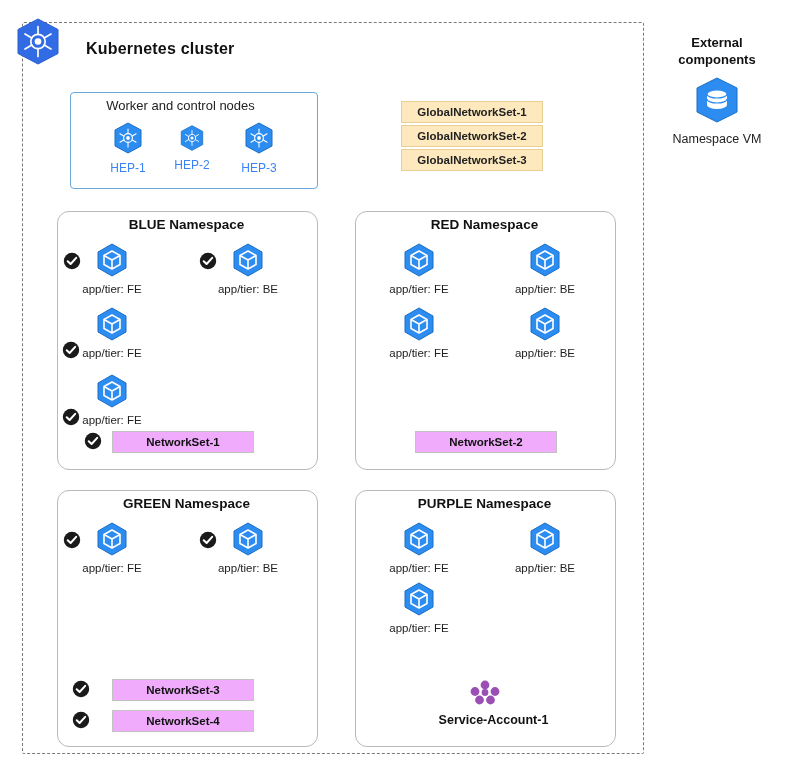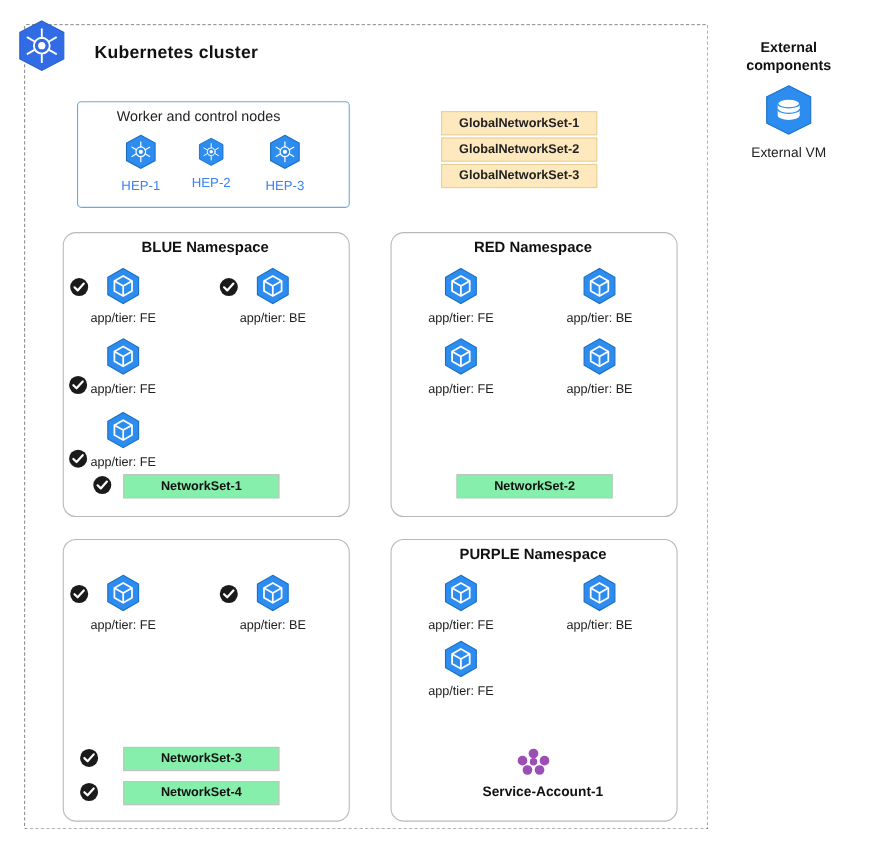--- a/index.html
+++ b/index.html
@@ -61,21 +61,21 @@
     position:absolute;text-align:center;font-size:13.5px;font-weight:bold;color:#111;
   }
 
   
   .pod{position:absolute;width:78px;text-align:center;}
   .pod .plabel{font-size:11.5px;color:#222;margin-top:1px;white-space:nowrap;}
 
   
   .ns-set{
     position:absolute;width:140px;height:20px;line-height:20px;
-    background:#86efac;border:1px solid #c2c2c2;
+    background:#f0abfc;border:1px solid #c2c2c2;
     text-align:center;font-size:11.5px;font-weight:bold;color:#111;
   }
 
   
   .check{position:absolute;width:18px;height:18px;}
 
   .sa-label{
     position:absolute;text-align:center;font-size:12.5px;font-weight:bold;color:#111;
   }
 </style>
@@ -174,21 +174,21 @@
   </div>
   <div style="position:absolute;left:691px;top:76px;">
     <svg width="52" height="52" viewBox="0 0 52 52">
       <polygon points="26,2 46,12 46,36 26,46 6,36 6,12" fill="#2d8cf0" stroke="#1a6fc4" stroke-width="1"></polygon>
       <ellipse cx="26" cy="18" rx="10" ry="4" fill="#ffffff"></ellipse>
       <path d="M16 18 L16 29 A10 4 0 0 0 36 29 L36 18" fill="#ffffff"></path>
       <ellipse cx="26" cy="18" rx="10" ry="4" fill="none" stroke="#2d8cf0" stroke-width="1.2"></ellipse>
       <path d="M16 23 A10 4 0 0 0 36 23" fill="none" stroke="#2d8cf0" stroke-width="1.2"></path>
     </svg>
   </div>
-  <div class="db-label">External VM</div>
+  <div class="db-label">Namespace VM</div>
 
   <div class="ns" style="left:57px;top:211px;width:259px;height:257px;"></div>
   <div class="ns-title" style="left:57px;top:217px;width:259px;">BLUE Namespace</div>
 
   <div class="pod" style="left:73px;top:242px;">
     <span>
       <svg width="36" height="36" viewBox="0 0 36 36">
         <polygon points="18,2 32,10 32,26 18,34 4,26 4,10" fill="#2d8cf0" stroke="#1a6fc4" stroke-width="1"></polygon>
         <g fill="none" stroke="#ffffff" stroke-width="1.6" stroke-linejoin="round">
           <polygon points="18,9 26,13.5 26,22.5 18,27 10,22.5 10,13.5"></polygon>
@@ -321,20 +321,21 @@
           <path d="M18 18 L26 13.5 M18 18 L10 13.5 M18 18 L18 27"></path>
         </g>
       </svg>
     </span>
     <div class="plabel">app/tier: BE</div>
   </div>
 
   <div class="ns-set" style="left:415px;top:431px;text-align:center;">NetworkSet-2</div>
 
   <div class="ns" style="left:57px;top:490px;width:259px;height:255px;"></div>
+  <div class="ns-title" style="left:57px;top:496px;width:259px;">GREEN Namespace</div>
 
   <div class="pod" style="left:73px;top:521px;">
     <span>
       <svg width="36" height="36" viewBox="0 0 36 36">
         <polygon points="18,2 32,10 32,26 18,34 4,26 4,10" fill="#2d8cf0" stroke="#1a6fc4" stroke-width="1"></polygon>
         <g fill="none" stroke="#ffffff" stroke-width="1.6" stroke-linejoin="round">
           <polygon points="18,9 26,13.5 26,22.5 18,27 10,22.5 10,13.5"></polygon>
           <path d="M18 18 L26 13.5 M18 18 L10 13.5 M18 18 L18 27"></path>
         </g>
       </svg>

